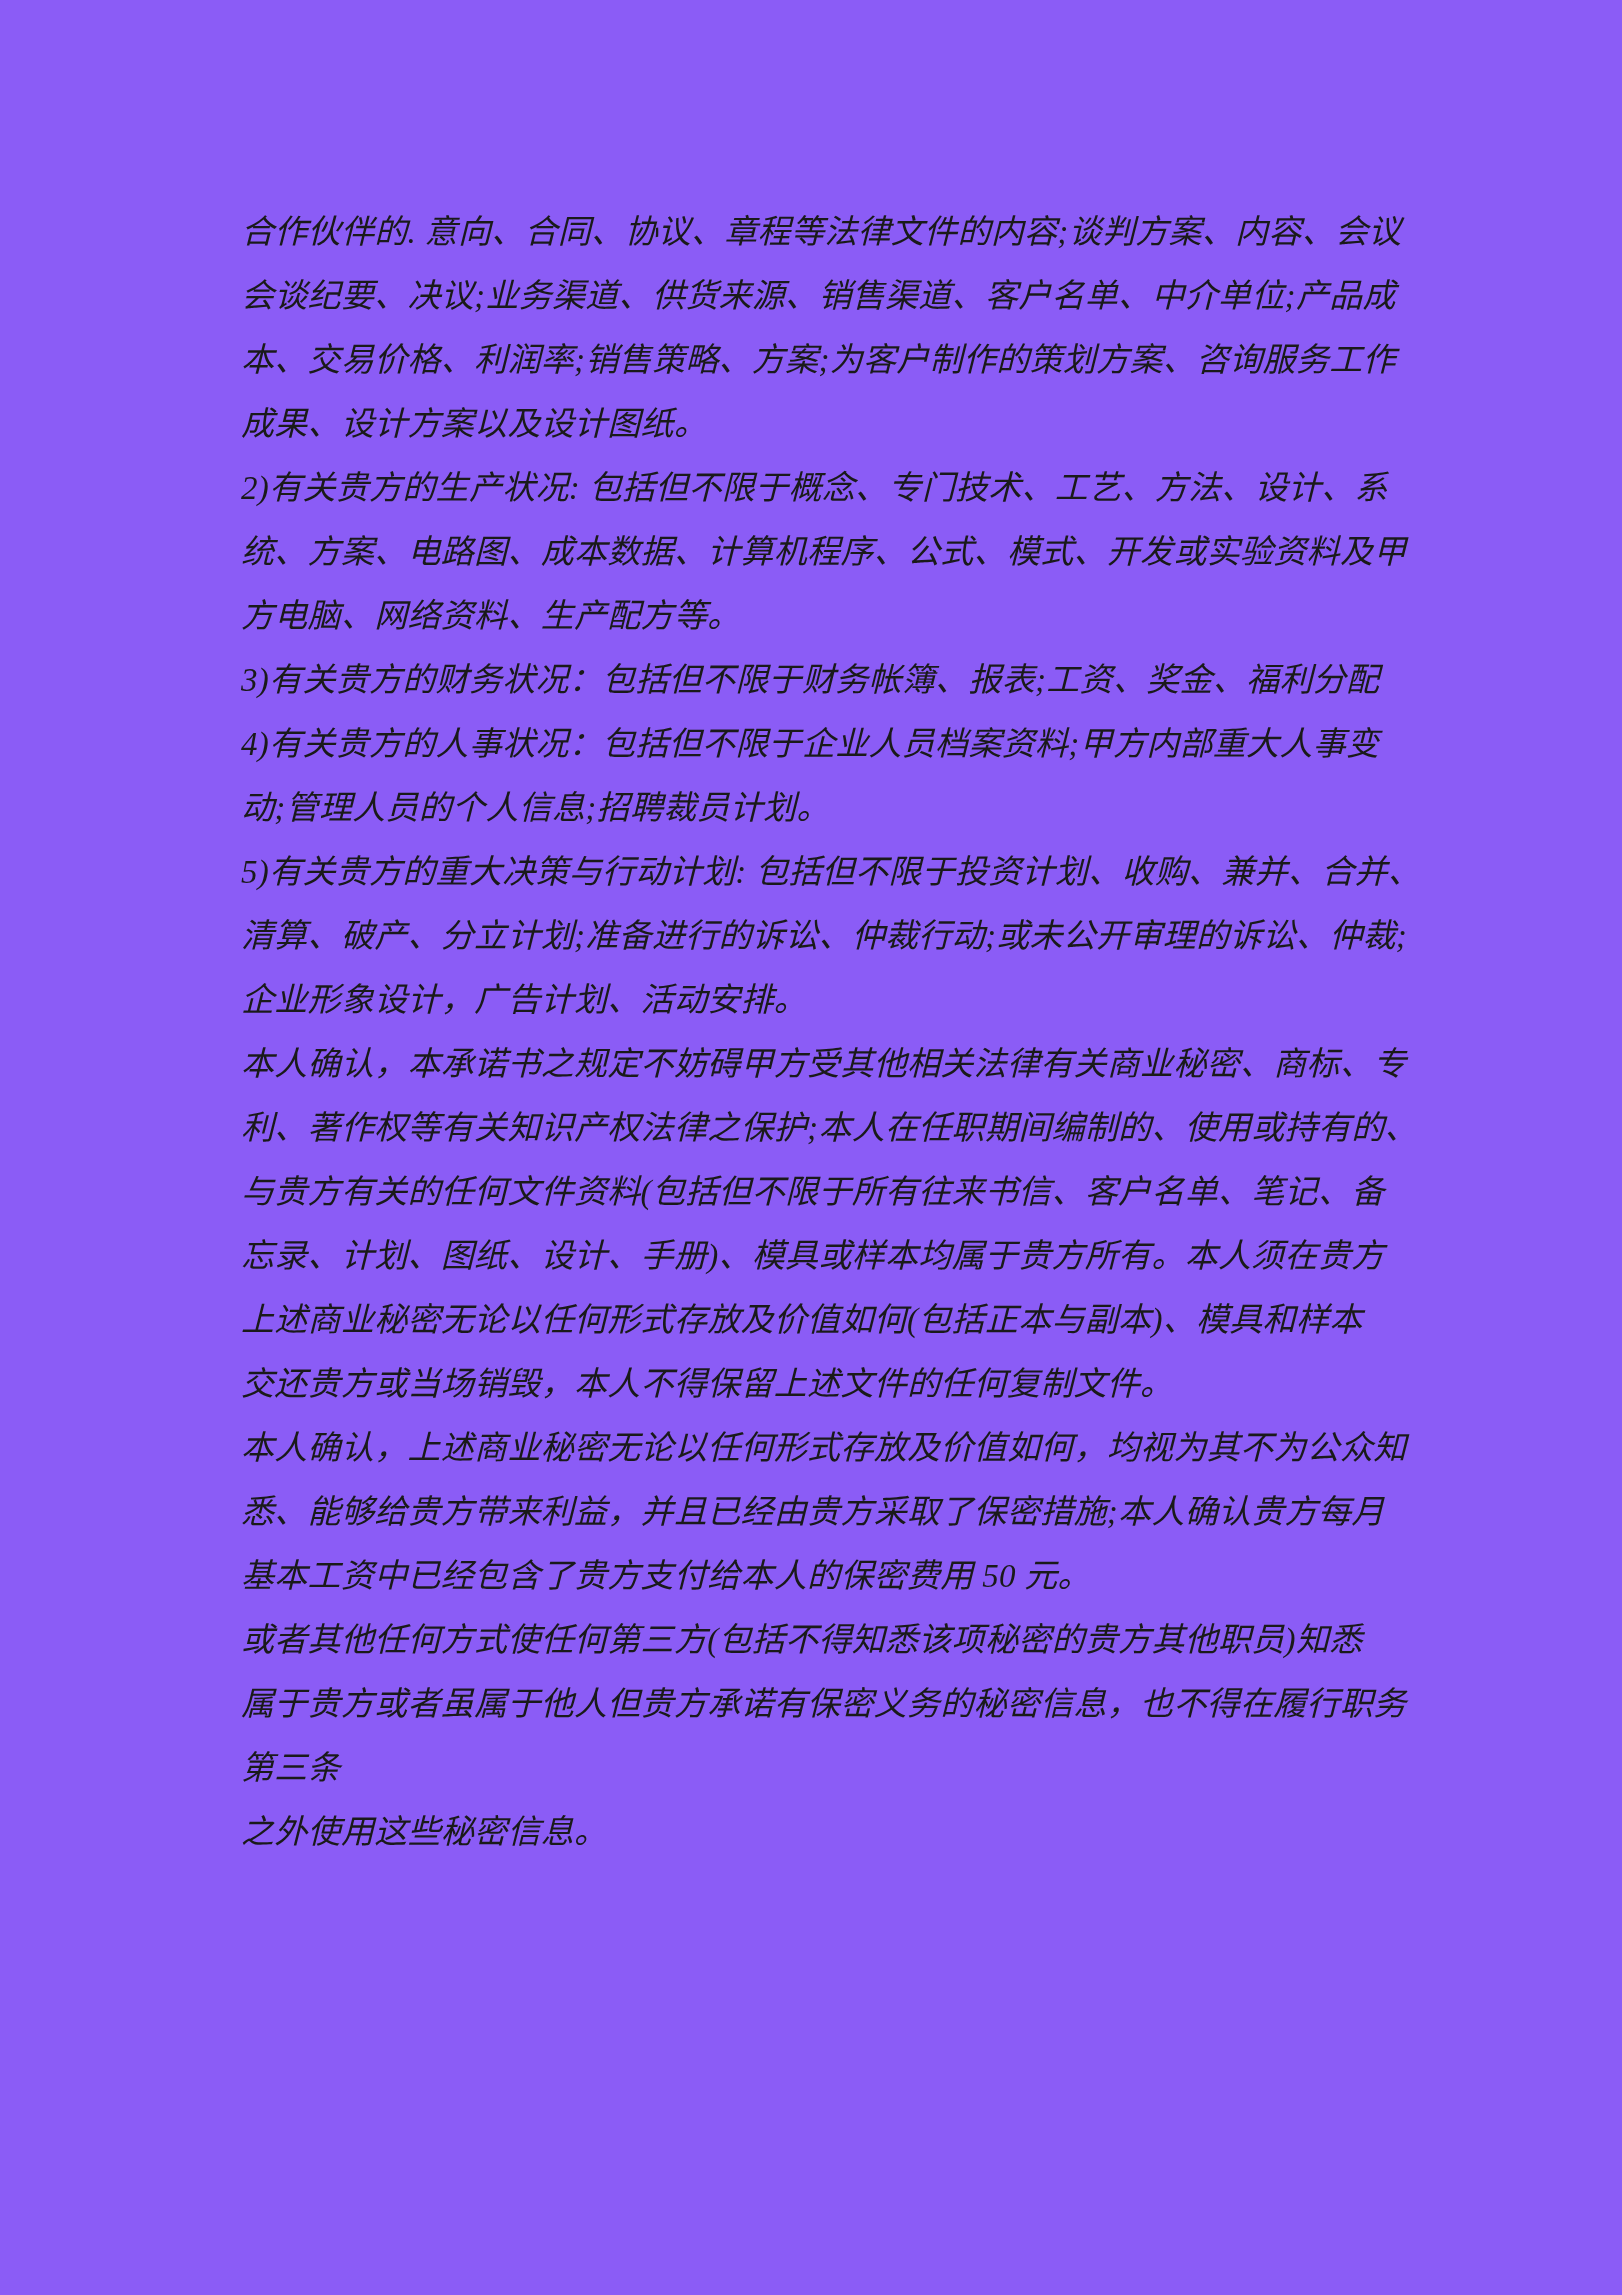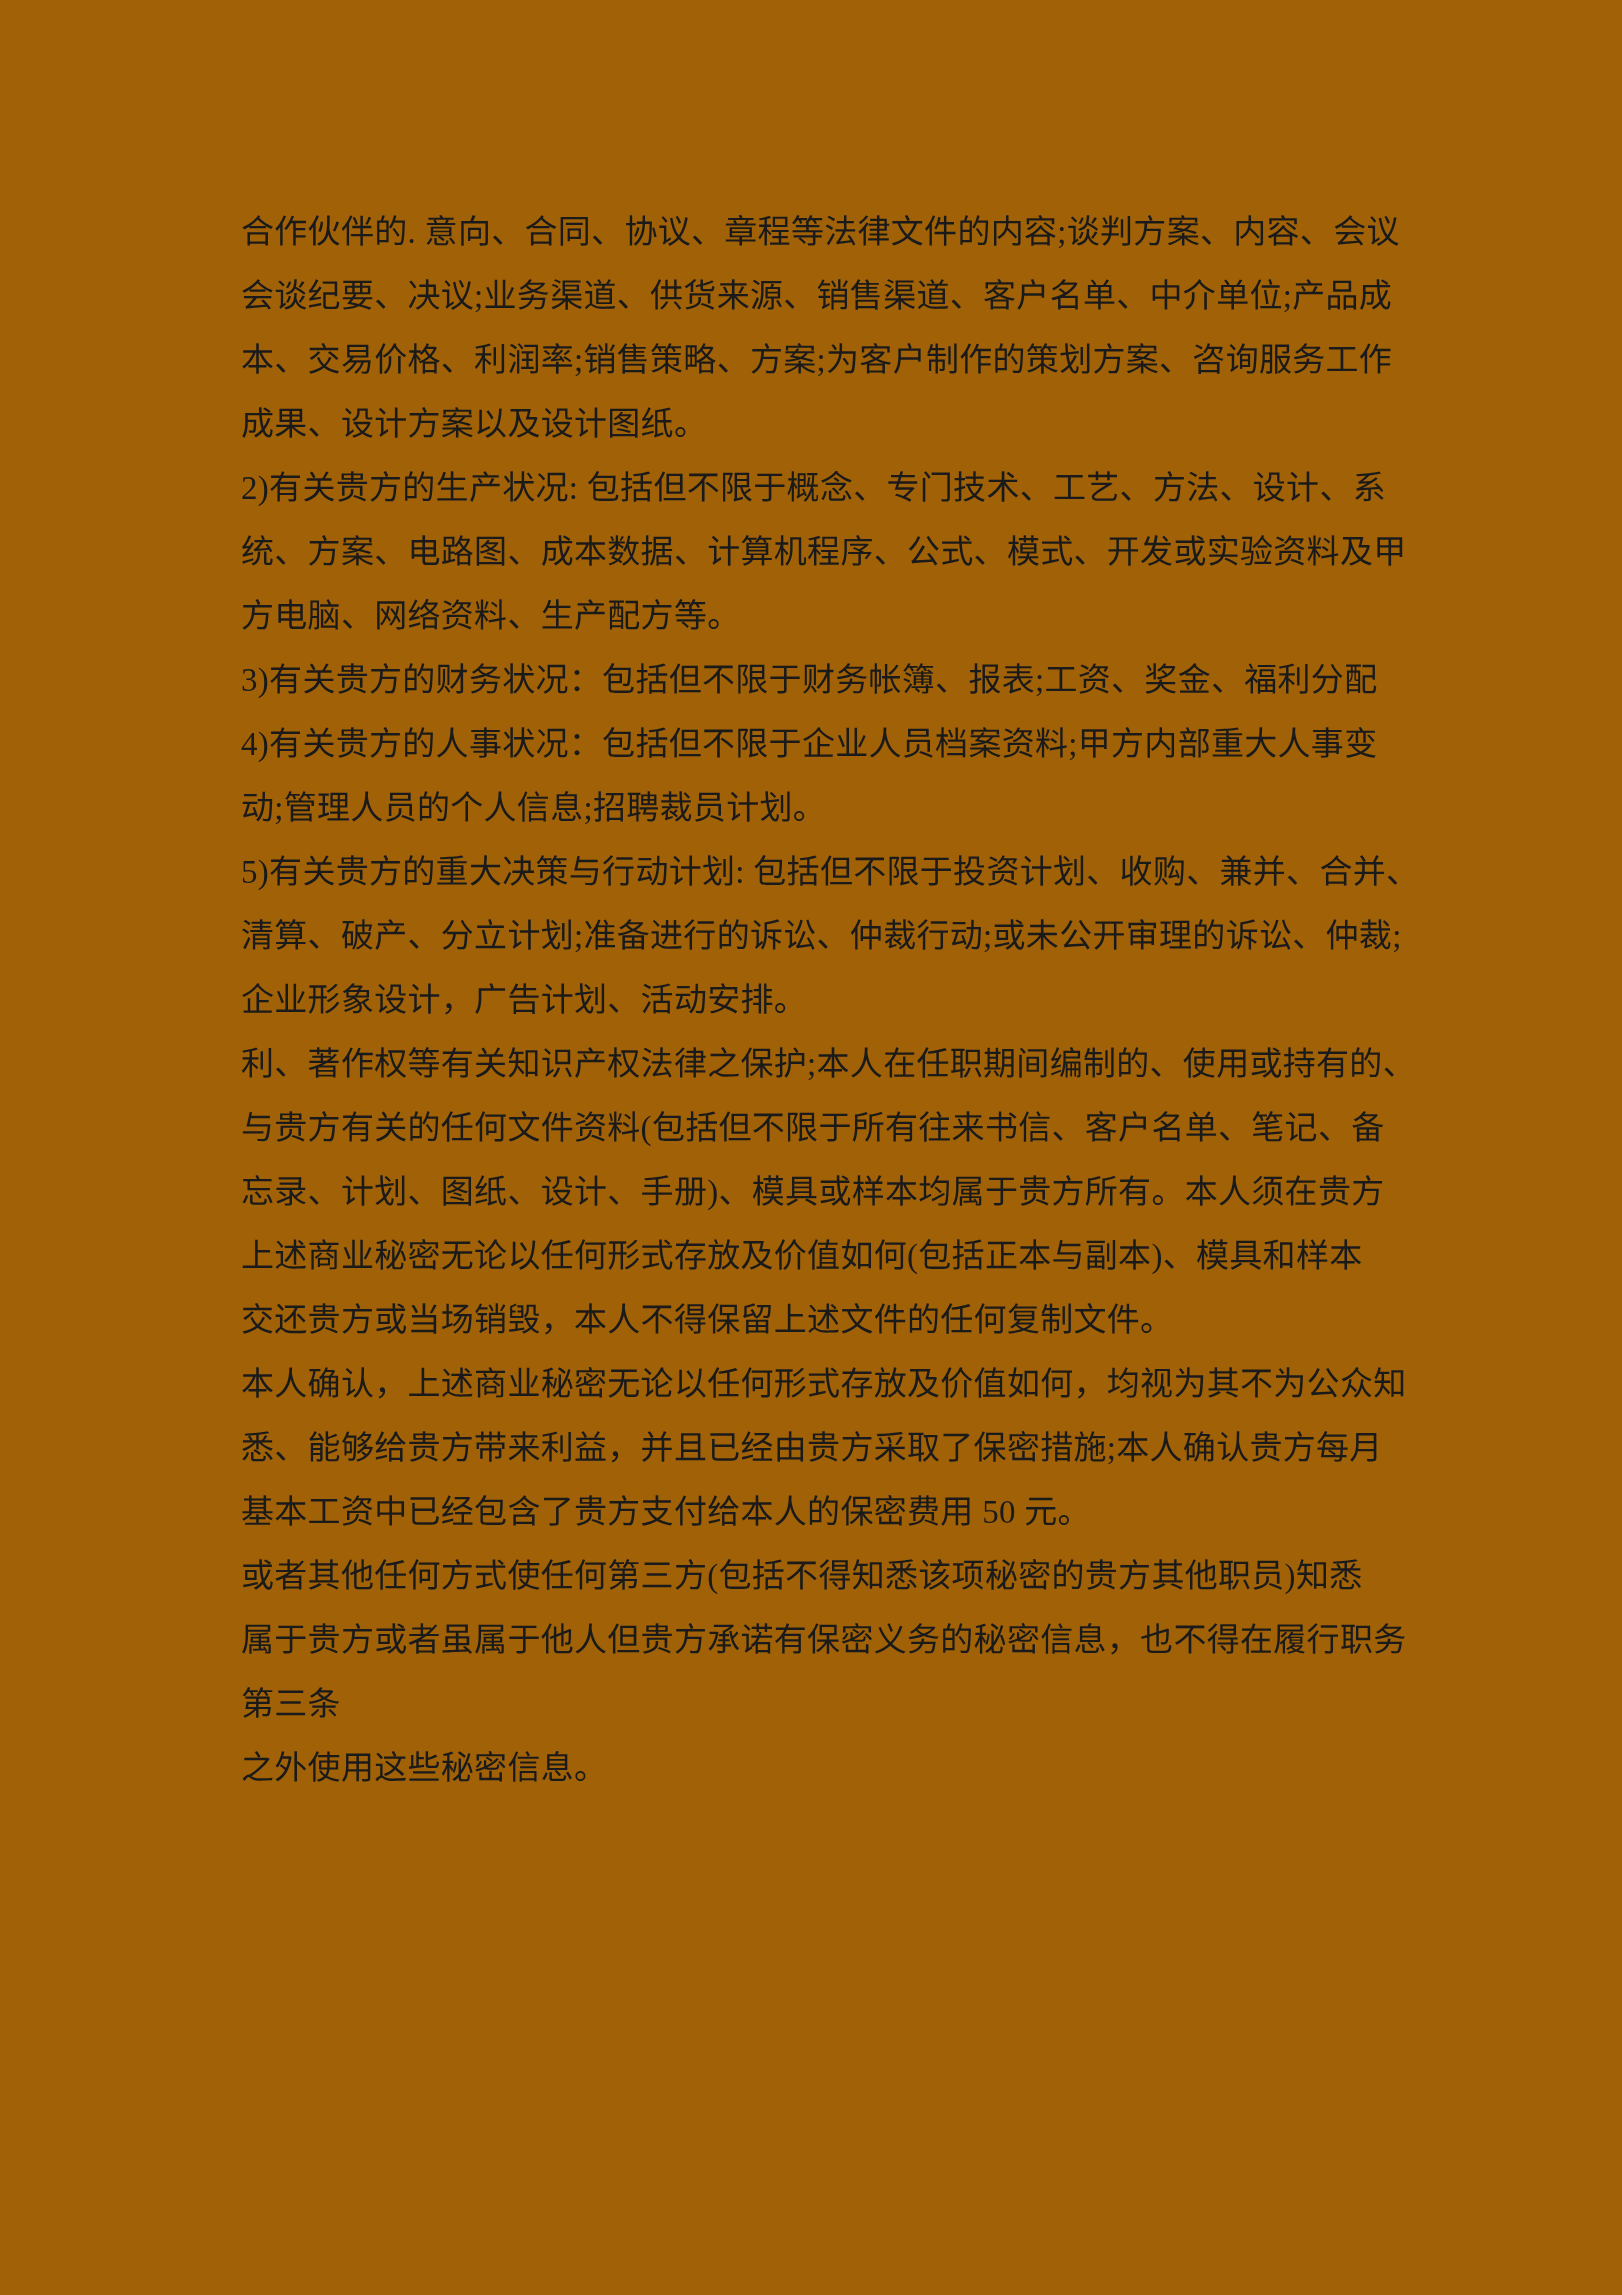--- a/index.html
+++ b/index.html
@@ -23,35 +23,36 @@
     font-size: 33px;
     line-height: 64px;
     letter-spacing: 0.3px;
     white-space: pre;
     font-weight: 400;
   }
 </style>
 </head>
 <body>
 
-<div class="page" style="background-color: #a16207; color: rgb(26, 26, 26);">
+<div class="page" style="background-color: #8b5cf6; color: rgb(26, 26, 26); font-style: italic;">
   <div class="content">
     <div class="line">合作伙伴的. 意向、合同、协议、章程等法律文件的内容;谈判方案、内容、会议</div>
     <div class="line">会谈纪要、决议;业务渠道、供货来源、销售渠道、客户名单、中介单位;产品成</div>
     <div class="line">本、交易价格、利润率;销售策略、方案;为客户制作的策划方案、咨询服务工作</div>
     <div class="line">成果、设计方案以及设计图纸。</div>
     <div class="line">2)有关贵方的生产状况: 包括但不限于概念、专门技术、工艺、方法、设计、系</div>
     <div class="line">统、方案、电路图、成本数据、计算机程序、公式、模式、开发或实验资料及甲</div>
     <div class="line">方电脑、网络资料、生产配方等。</div>
     <div class="line">3)有关贵方的财务状况：包括但不限于财务帐簿、报表;工资、奖金、福利分配</div>
     <div class="line">4)有关贵方的人事状况：包括但不限于企业人员档案资料;甲方内部重大人事变</div>
     <div class="line">动;管理人员的个人信息;招聘裁员计划。</div>
     <div class="line">5)有关贵方的重大决策与行动计划: 包括但不限于投资计划、收购、兼并、合并、</div>
     <div class="line">清算、破产、分立计划;准备进行的诉讼、仲裁行动;或未公开审理的诉讼、仲裁;</div>
     <div class="line">企业形象设计，广告计划、活动安排。</div>
+    <div class="line">本人确认，本承诺书之规定不妨碍甲方受其他相关法律有关商业秘密、商标、专</div>
     <div class="line">利、著作权等有关知识产权法律之保护;本人在任职期间编制的、使用或持有的、</div>
     <div class="line">与贵方有关的任何文件资料(包括但不限于所有往来书信、客户名单、笔记、备</div>
     <div class="line">忘录、计划、图纸、设计、手册)、模具或样本均属于贵方所有。本人须在贵方</div>
     <div class="line">上述商业秘密无论以任何形式存放及价值如何(包括正本与副本)、模具和样本</div>
     <div class="line">交还贵方或当场销毁，本人不得保留上述文件的任何复制文件。</div>
     <div class="line">本人确认，上述商业秘密无论以任何形式存放及价值如何，均视为其不为公众知</div>
     <div class="line">悉、能够给贵方带来利益，并且已经由贵方采取了保密措施;本人确认贵方每月</div>
     <div class="line">基本工资中已经包含了贵方支付给本人的保密费用 50 元。</div>
     <div class="line">或者其他任何方式使任何第三方(包括不得知悉该项秘密的贵方其他职员)知悉</div>
     <div class="line">属于贵方或者虽属于他人但贵方承诺有保密义务的秘密信息，也不得在履行职务</div>

